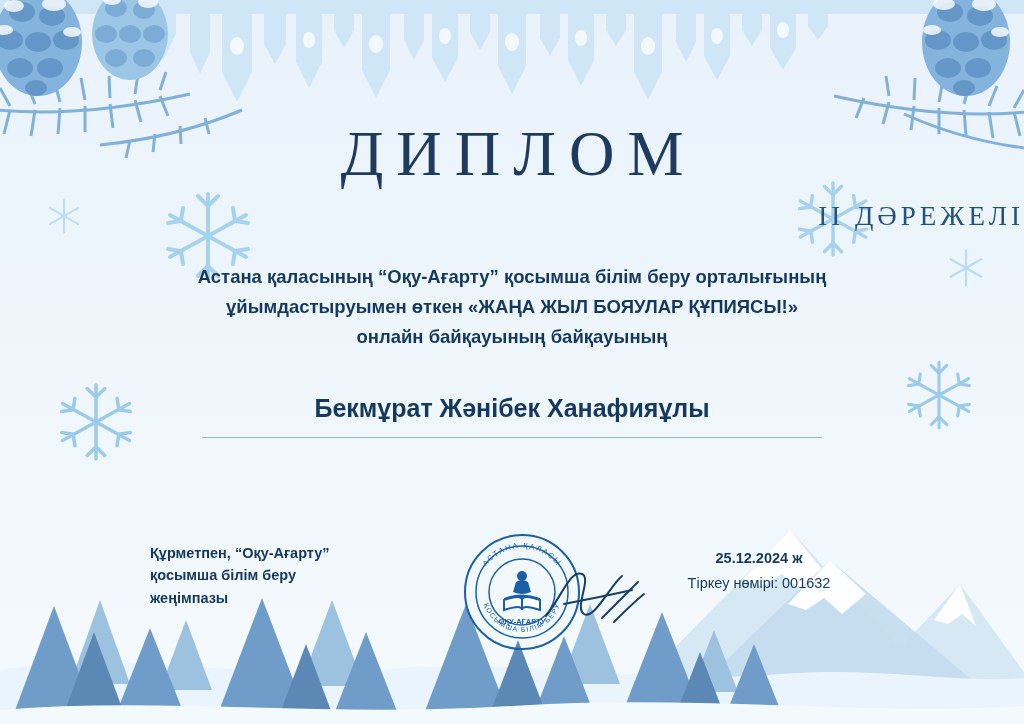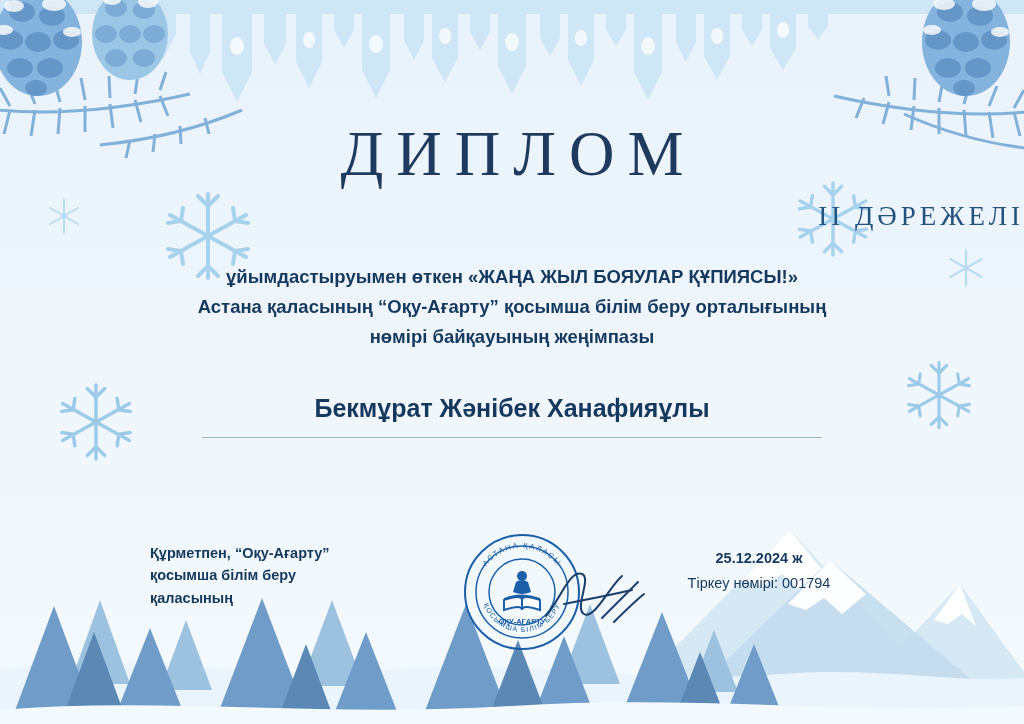--- a/index.html
+++ b/index.html
@@ -292,23 +292,23 @@
     <g stroke="#b9dcf3" stroke-width="5" stroke-linecap="round" fill="none">
       <path d="M50 10 V90 M15 30 L85 70 M15 70 L85 30"></path>
     </g>
   </svg>
 
   <div class="content">
     <div class="title">ДИПЛОМ</div>
     <div class="subtitle">II ДӘРЕЖЕЛІ</div>
 
     <div class="body-text">
+      <div>Астана қаласының “Оқу-Ағарту”  қосымша білім беру орталығының</div>
       <div>ұйымдастыруымен өткен «ЖАҢА ЖЫЛ БОЯУЛАР ҚҰПИЯСЫ!»</div>
-      <div>Астана қаласының “Оқу-Ағарту”  қосымша білім беру орталығының</div>
-      <div>нөмірі байқауының жеңімпазы</div>
+      <div>онлайн байқауының байқауының</div>
     </div>
 
     <div class="recipient">Бекмұрат Жәнібек Ханафияұлы</div>
     <div class="rule"></div>
   </div>
 
   <svg class="deco layer-mid bottom-scene" viewBox="0 0 1024 290" preserveAspectRatio="none">
 
     <path d="M600 290 L790 96 L900 214 L960 150 L1024 238 L1024 290 Z" fill="#d7e8f5"></path>
     <path d="M790 96 L742 146 L762 152 L782 140 L800 156 L824 138 L790 96 Z" fill="#ffffff"></path>
@@ -346,21 +346,21 @@
     </g>
 
     <path d="M0 276 C 160 262, 320 284, 512 272 C 700 260, 860 282, 1024 272 L1024 290 L0 290 Z" fill="#f3fafd"></path>
   </svg>
 
   <div class="footer">
 
     <div class="issuer">
       <div>Құрметпен, “Оқу-Ағарту”</div>
       <div>қосымша білім беру</div>
-      <div>қаласының</div>
+      <div>жеңімпазы</div>
     </div>
 
     <svg class="stamp" viewBox="0 0 120 120">
       <defs>
         <path id="arcTop" d="M 16 60 A 44 44 0 0 1 104 60"></path>
         <path id="arcBottom" d="M 20 60 A 40 40 0 0 0 100 60"></path>
       </defs>
       <circle cx="60" cy="60" r="57" fill="none" stroke="#1b5fa8" stroke-width="2"></circle>
       <circle cx="60" cy="60" r="46" fill="none" stroke="#1b5fa8" stroke-width="1.5"></circle>
       <circle cx="60" cy="60" r="33" fill="none" stroke="#1b5fa8" stroke-width="1.5"></circle>
@@ -387,17 +387,17 @@
       <g fill="none" stroke="#1a3f6b" stroke-width="2" stroke-linecap="round">
         <path d="M6 56 C 22 36, 30 10, 42 14 C 52 18, 34 48, 44 54 C 54 60, 70 26, 82 16"></path>
         <path d="M24 44 C 44 40, 66 36, 92 30"></path>
         <path d="M62 58 C 74 46, 86 34, 98 22"></path>
         <path d="M74 62 C 84 52, 94 42, 104 34"></path>
       </g>
     </svg>
 
     <div class="meta">
       <div class="date">25.12.2024 ж</div>
-      <div>Тіркеу нөмірі: 001794</div>
+      <div>Тіркеу нөмірі: 001632</div>
     </div>
   </div>
 
 </div>
 
 </body></html>

